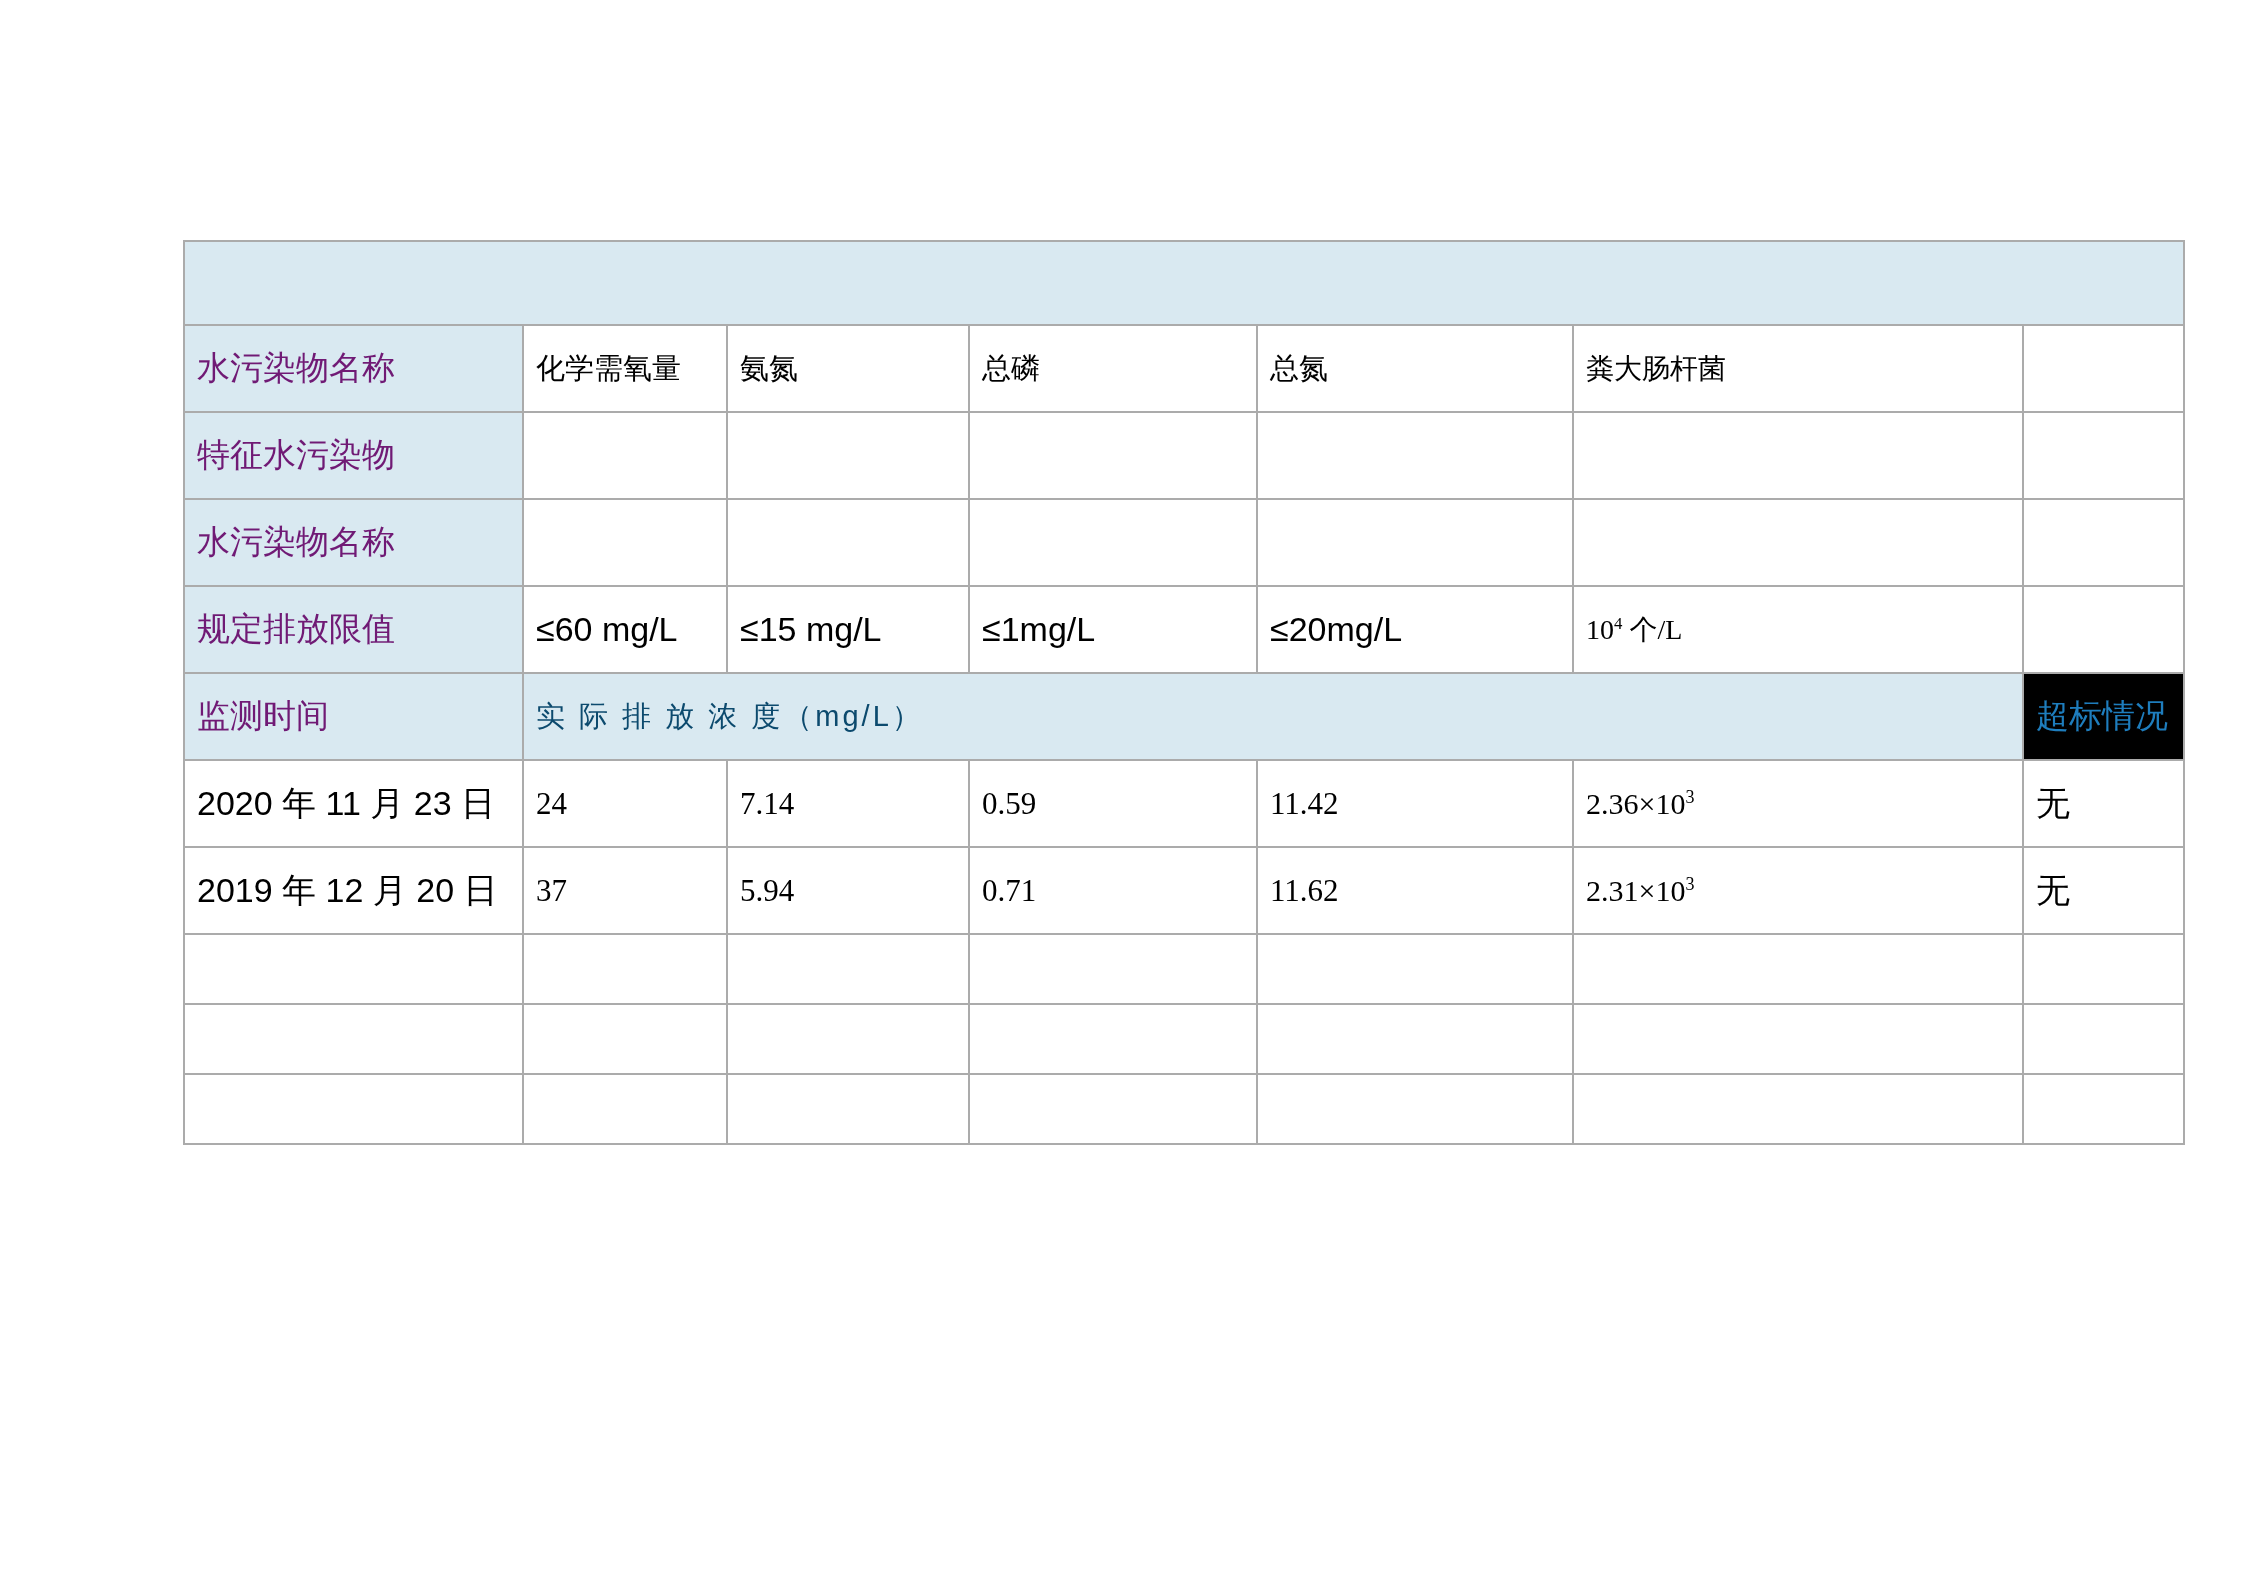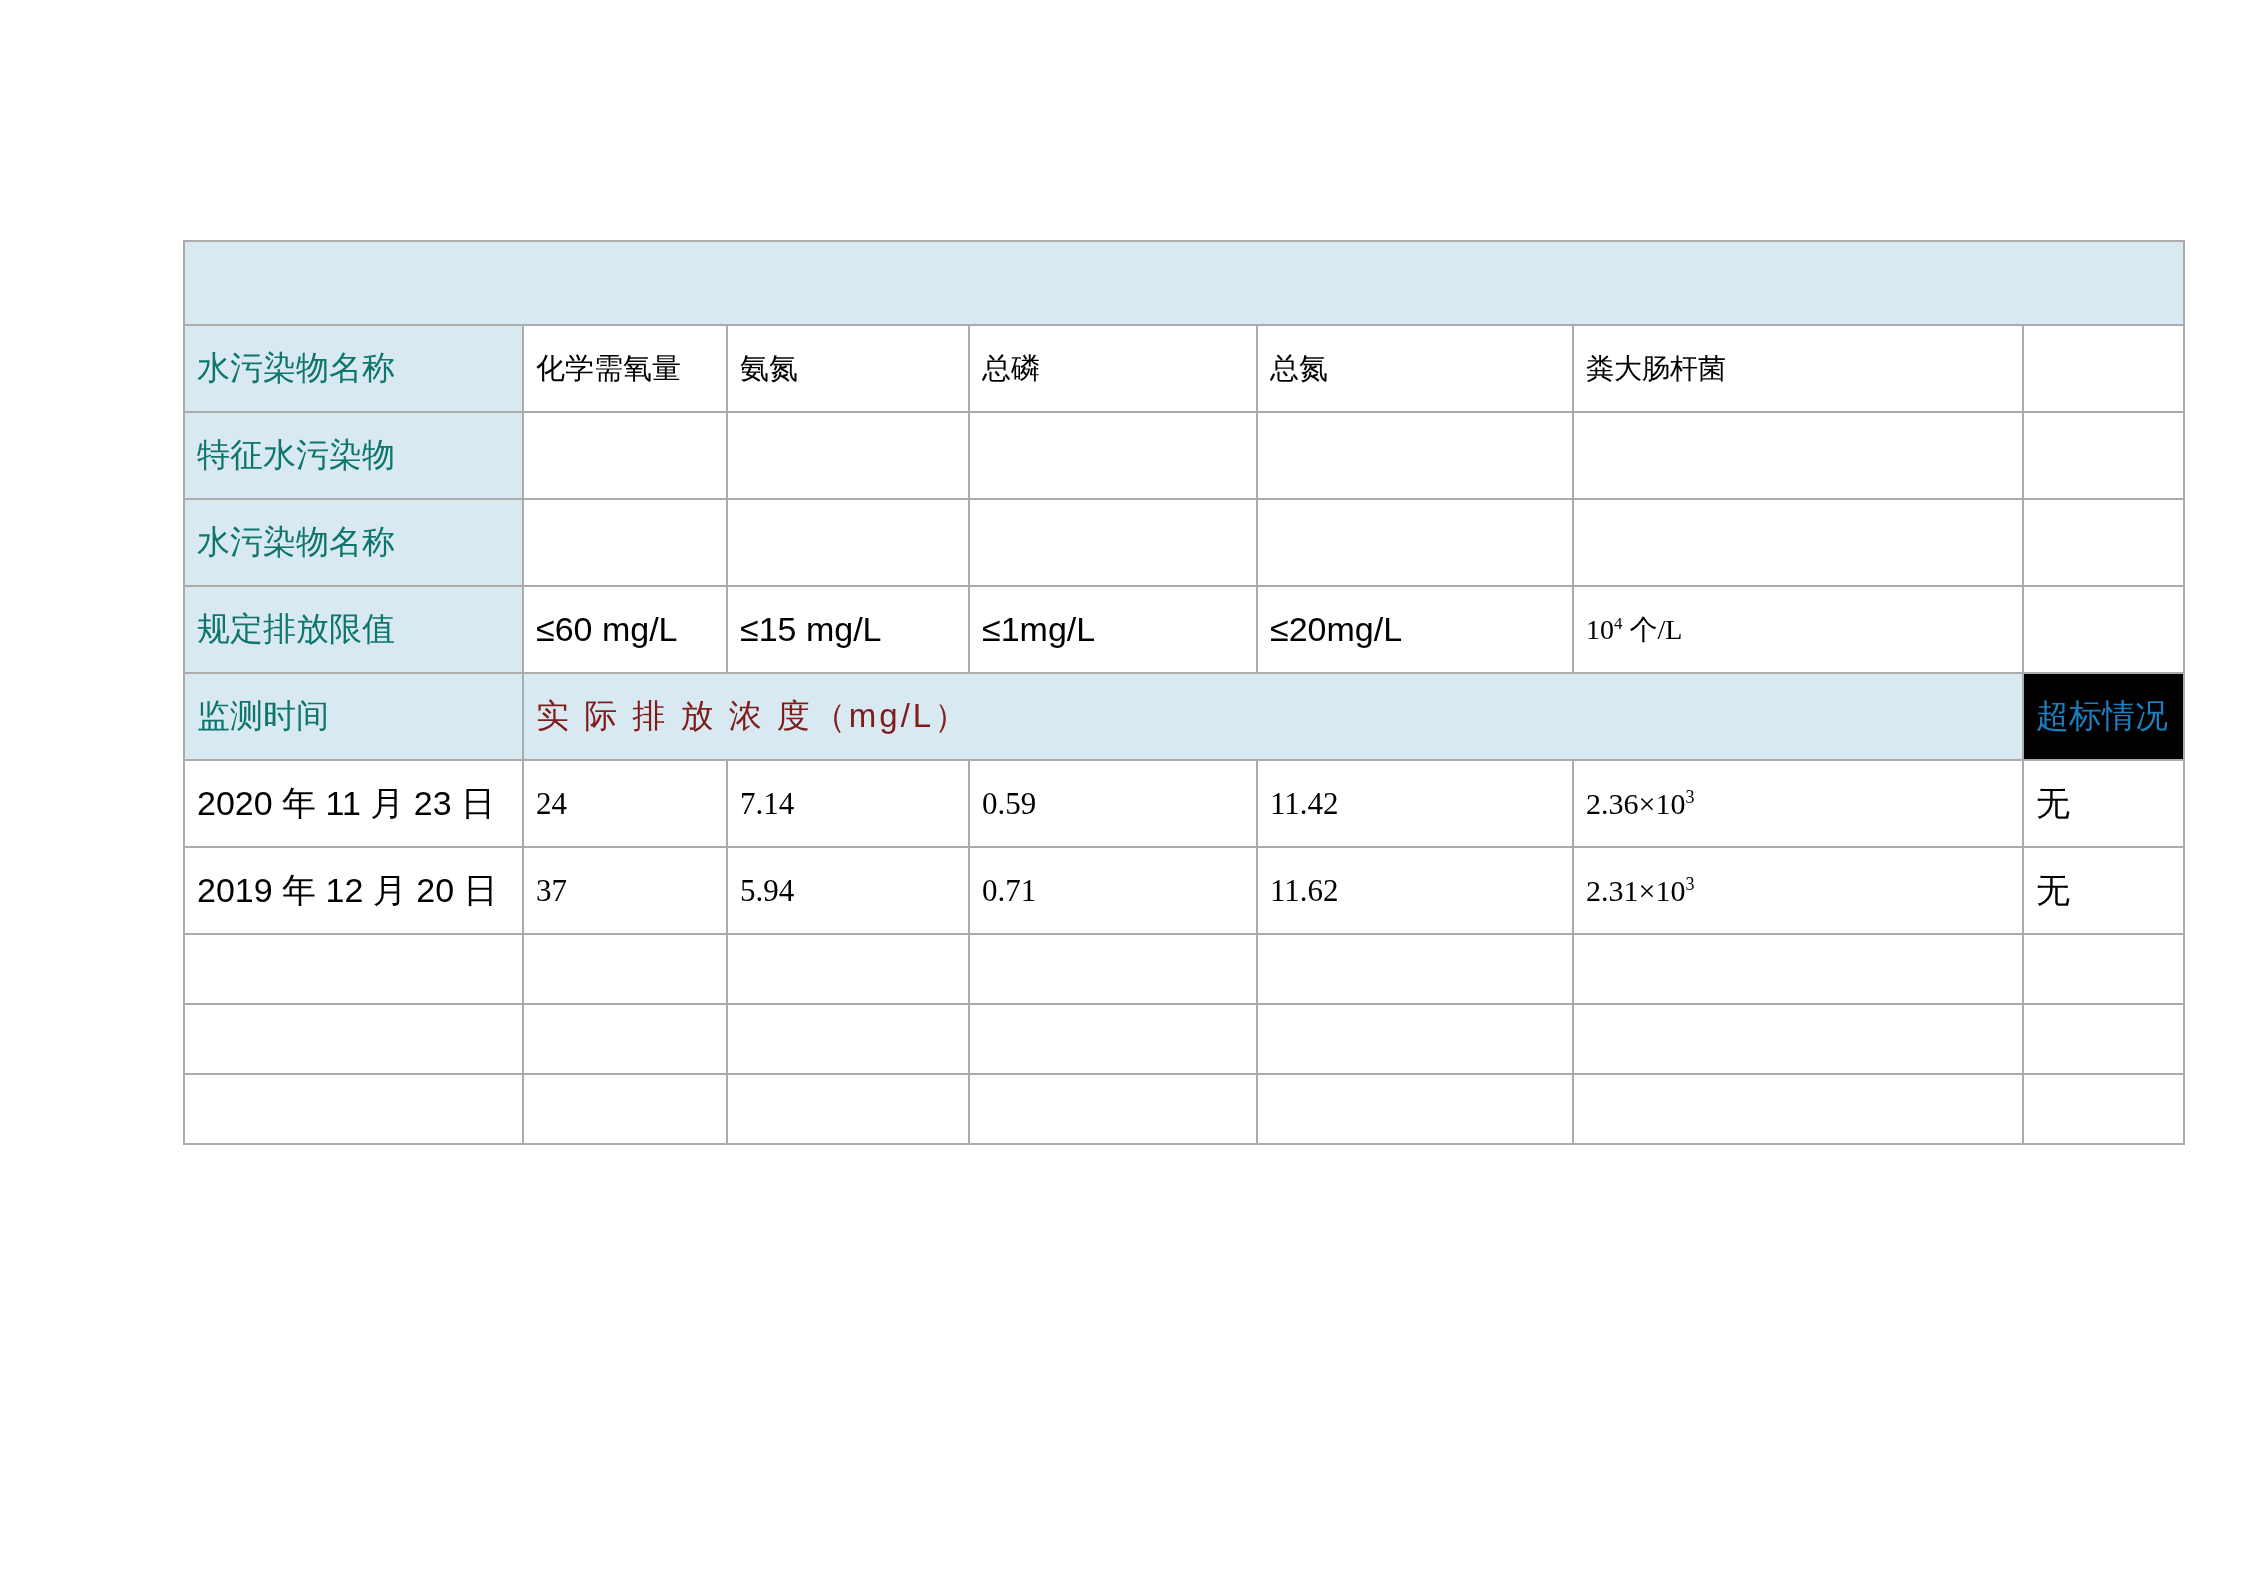--- a/index.html
+++ b/index.html
@@ -18,21 +18,21 @@
   table.report td{
     border:2px solid #ababab;
     overflow:hidden;white-space:nowrap;
     vertical-align:middle;
     padding:0 0 0 12px;
   }
   
   td.banner-cell{background:#d9e9f1;}
   
   td.lbl{
-    background:#d9e9f1;color:#0f766e;
+    background:#d9e9f1;color:#701a75;
     font-size:33px;
   }
   
   td.phead{font-size:29px;color:#000;}
   
   td.serif-sm{
     font-family:Liberation Serif, serif;
     font-size:28px;padding-top:26px;
   }
   td.limit{font-size:34px;}
@@ -40,21 +40,21 @@
     font-family:"Liberation Serif","DejaVu Serif",serif;
     font-size:31px;padding-top:20px;
   }
   td.coliform{
     font-family:"Liberation Serif","DejaVu Serif",serif;
     font-size:30px;padding-top:14px;
   }
   td.date{font-size:34px;}
   td.exceed{font-size:34px;padding-top:0;vertical-align:middle;padding-bottom:14px;}
   td.monitor-merged{
-    background:#d9e9f1;color:#7f1d1d;font-size:33px;letter-spacing:3px;margin-top:48px;
+    background:#d9e9f1;color:#0c4a6e;font-size:29px;letter-spacing:3px;margin-top:48px;
   }
   td.monitor-right{
     background:#000000;color:#1e7dbd;font-size:33px;padding-left:8px;
   }
   sup{font-size:0.60em;vertical-align:super;line-height:0;}
   
   tr.h-banner{height:84px;}
   tr.h-std{height:87px;}
   tr.h-empty{height:70px;}
 </style>

